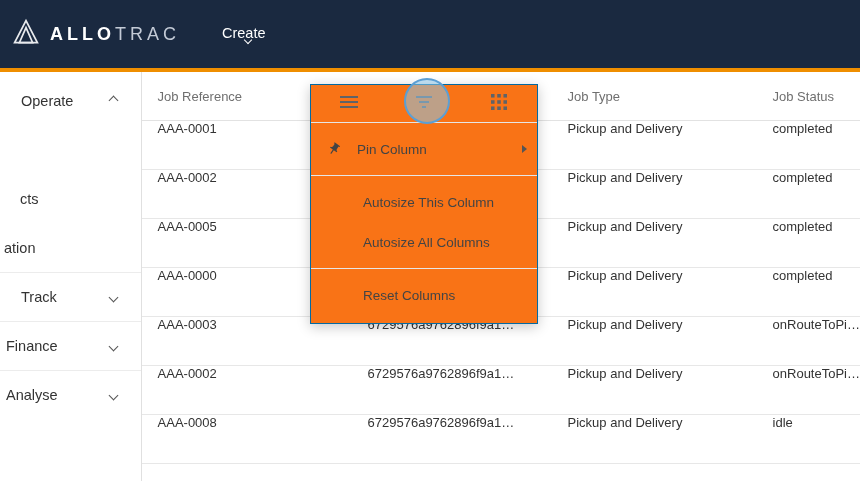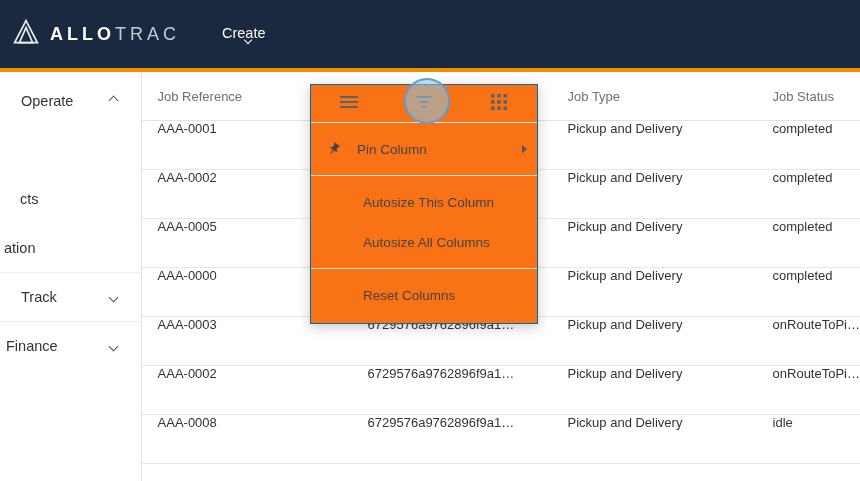--- a/index.html
+++ b/index.html
@@ -85,20 +85,24 @@
       </div>
       <div class="side-item" style="padding-left:4px">
         <span>ation</span>
       </div>
       <div class="side-item sep" style="padding-left:21px">
         <span>Track</span>
         <span class="chev"></span>
       </div>
       <div class="side-item sep" style="padding-left:6px">
         <span>Finance</span>
+        <span class="chev"></span>
+      </div>
+      <div class="side-item sep" style="padding-left:6px">
+        <span>Analyse</span>
         <span class="chev"></span>
       </div>
     </aside>
 
     <main class="main">
       <div class="thead">
         <div class="c c1">Job Reference</div>
         <div class="c c2"></div>
         <div class="c c3">Job Type</div>
         <div class="c c4">Job Status</div>

